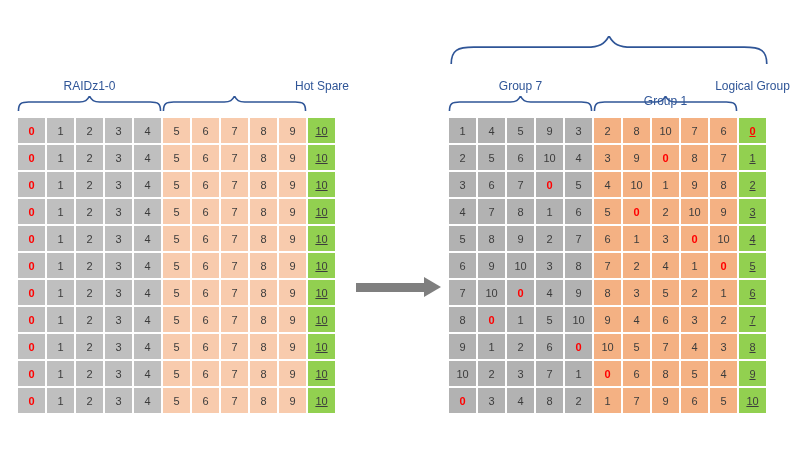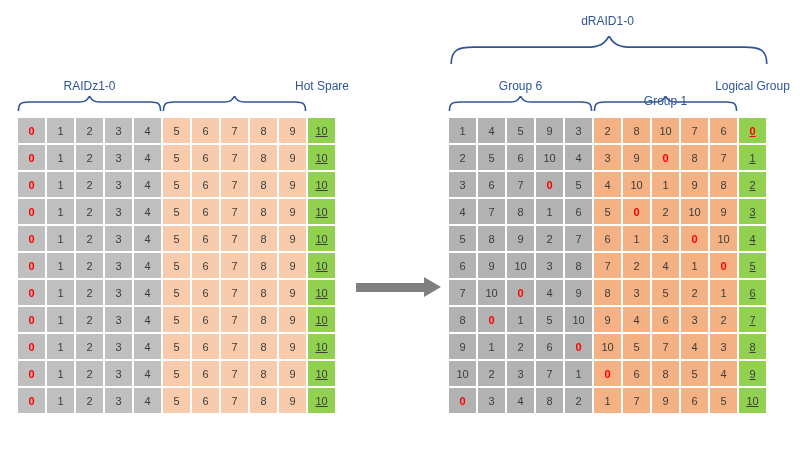--- a/index.html
+++ b/index.html
@@ -153,26 +153,25 @@
       <div class="cell" style="background: rgb(248, 203, 173);">8</div>
       <div class="cell" style="background: rgb(248, 203, 173);">9</div>
       <div class="cell spare" style="background: rgb(146, 208, 80);">10</div>
     </div>
 
   <div class="arrow" style="left:356px;top:277px">
     <div class="arrow-body"></div>
     <div class="arrow-head"></div>
   </div>
 
-  <div class="sec-label" style="left:448px;top:14px;width:319px">dRAID1-0</div>
   <svg class="brace" style="left:448px;top:36px" width="322" height="28" viewBox="0 0 200 20" preserveAspectRatio="none">
     <path d="M2,20 C2,10 6,8 16,8 L86,8 C94,8 97,6 100,0 C103,6 106,8 114,8 L184,8 C194,8 198,10 198,20" fill="none" stroke="currentColor" stroke-width="1.7" vector-effect="non-scaling-stroke"></path>
   </svg>
 
-  <div class="sec-label" style="left:448px;top:79px;width:145px">Group 6</div>
+  <div class="sec-label" style="left:448px;top:79px;width:145px">Group 7</div>
   <div class="sec-label" style="left:593px;top:94px;width:145px">Group 1</div>
   <div class="sec-label" style="left:705px;top:79px;width:95px">Logical Group</div>
 
   <svg class="brace" style="left:448px;top:96px" width="145" height="15" viewBox="0 0 200 20" preserveAspectRatio="none">
     <path d="M2,20 C2,10 6,8 16,8 L86,8 C94,8 97,6 100,0 C103,6 106,8 114,8 L184,8 C194,8 198,10 198,20" fill="none" stroke="currentColor" stroke-width="1.6" vector-effect="non-scaling-stroke"></path>
   </svg>
   <svg class="brace" style="left:593px;top:96px" width="145" height="15" viewBox="0 0 200 20" preserveAspectRatio="none">
     <path d="M2,20 C2,10 6,8 16,8 L86,8 C94,8 97,6 100,0 C103,6 106,8 114,8 L184,8 C194,8 198,10 198,20" fill="none" stroke="currentColor" stroke-width="1.6" vector-effect="non-scaling-stroke"></path>
   </svg>
 

